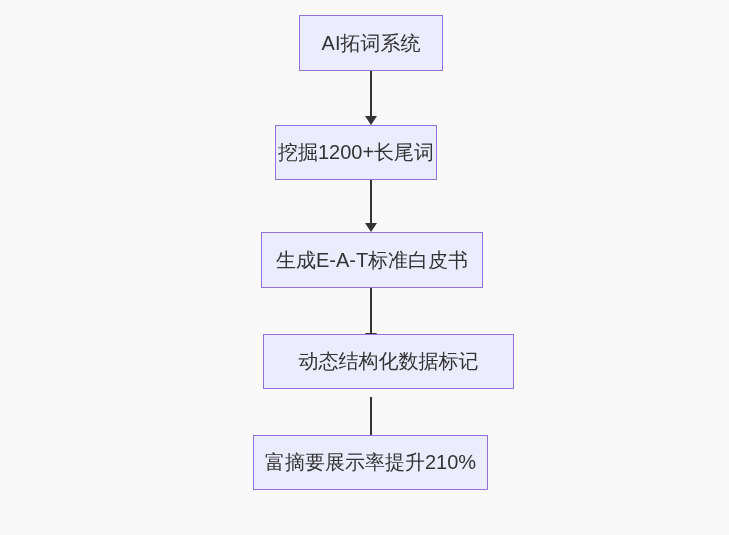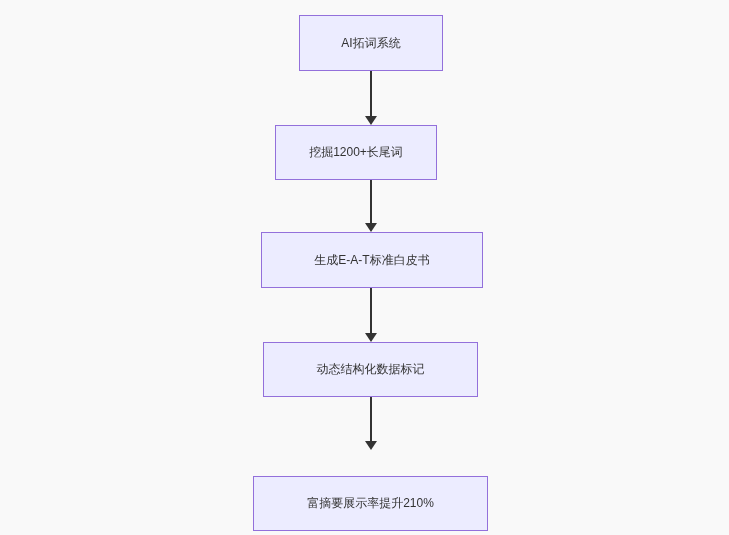--- a/index.html
+++ b/index.html
@@ -15,21 +15,21 @@
     position: relative;
     width: 729px;
     height: 535px;
   }
   .flow-node {
     position: absolute;
     box-sizing: border-box;
     background: #ECECFF;
     border: 1px solid #9370DB;
     color: #333333;
-    font-size: 12px;
+    font-size: 20px;
     display: flex;
     align-items: center;
     justify-content: center;
     text-align: center;
     white-space: nowrap;
   }
   .edge-line {
     position: absolute;
     width: 2px;
     background: #333333;
@@ -39,22 +39,22 @@
     width: 0;
     height: 0;
     border-left: 6px solid transparent;
     border-right: 6px solid transparent;
     border-top: 9px solid #333333;
   }
   
   #node-0 { left: 299px; top: 15px;  width: 144px; height: 56px; }
   #node-1 { left: 275px; top: 125px; width: 162px; height: 55px; }
   #node-2 { left: 261px; top: 232px; width: 222px; height: 56px; }
-  #node-3 { left: 263px; top: 342px; width: 215px; height: 55px; }
-  #node-4 { left: 253px; top: 476px; width: 235px; height: 55px; }
+  #node-3 { left: 263px; top: 334px; width: 251px; height: 55px; }
+  #node-4 { left: 253px; top: 435px; width: 235px; height: 55px; }
   
   #edge-line-0 { left: 370px; top: 71px;  height: 46px; }
   #edge-line-1 { left: 370px; top: 180px; height: 44px; }
   #edge-line-2 { left: 370px; top: 288px; height: 46px; }
   #edge-line-3 { left: 370px; top: 397px; height: 45px; }
   #edge-head-0 { left: 365px; top: 116px; }
   #edge-head-1 { left: 365px; top: 223px; }
   #edge-head-2 { left: 365px; top: 333px; }
   #edge-head-3 { left: 365px; top: 441px; }
 </style>

